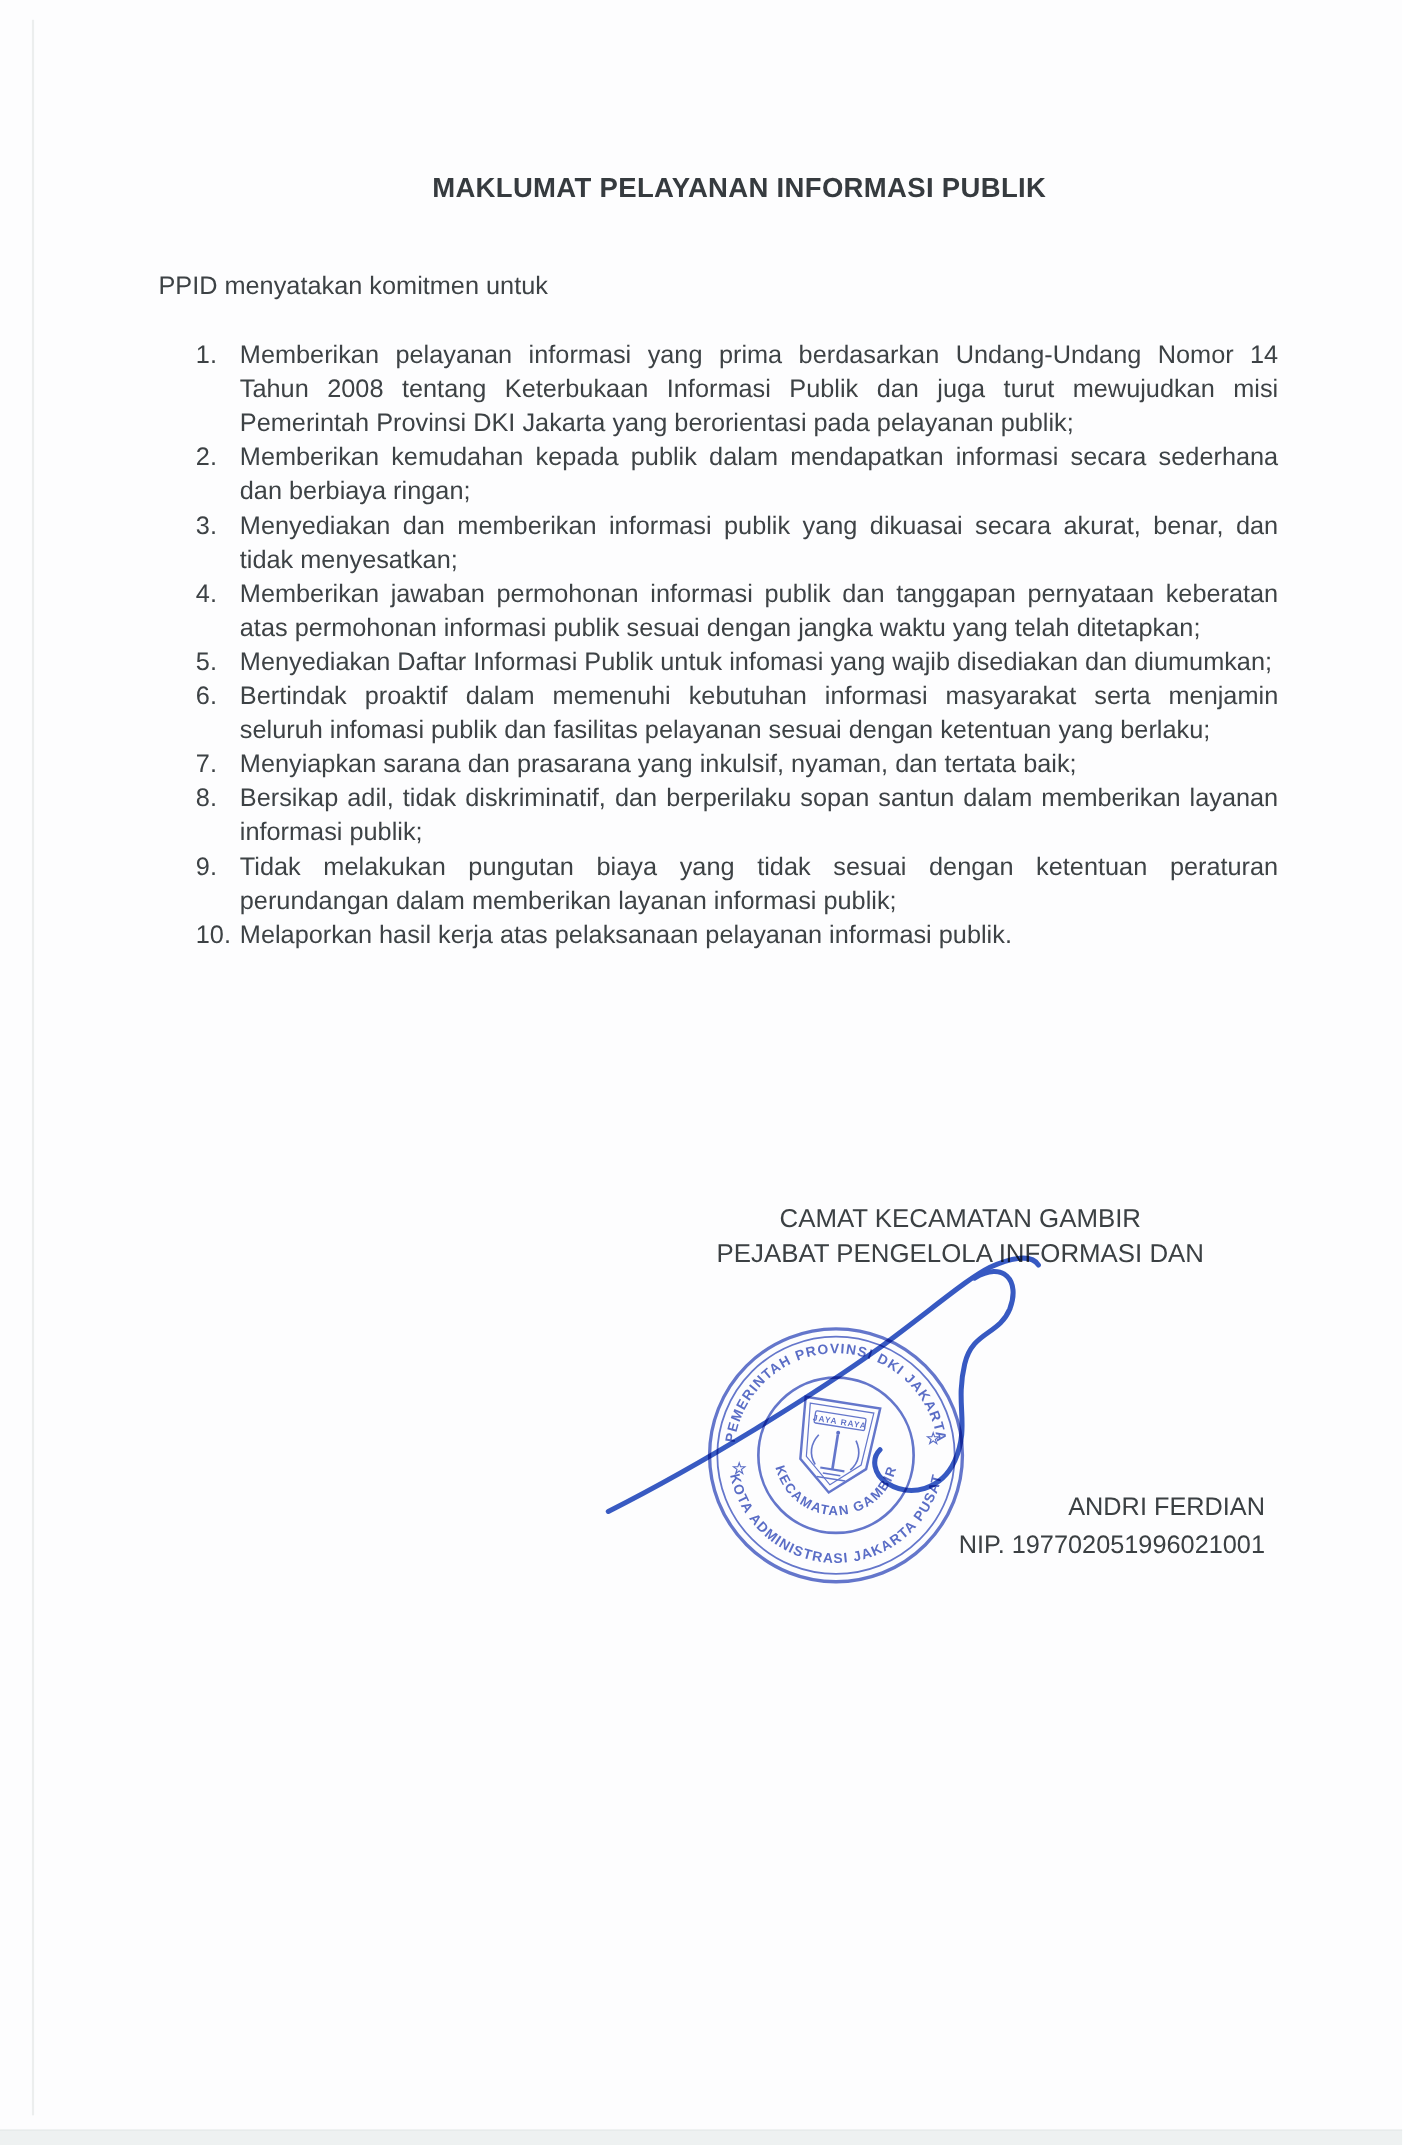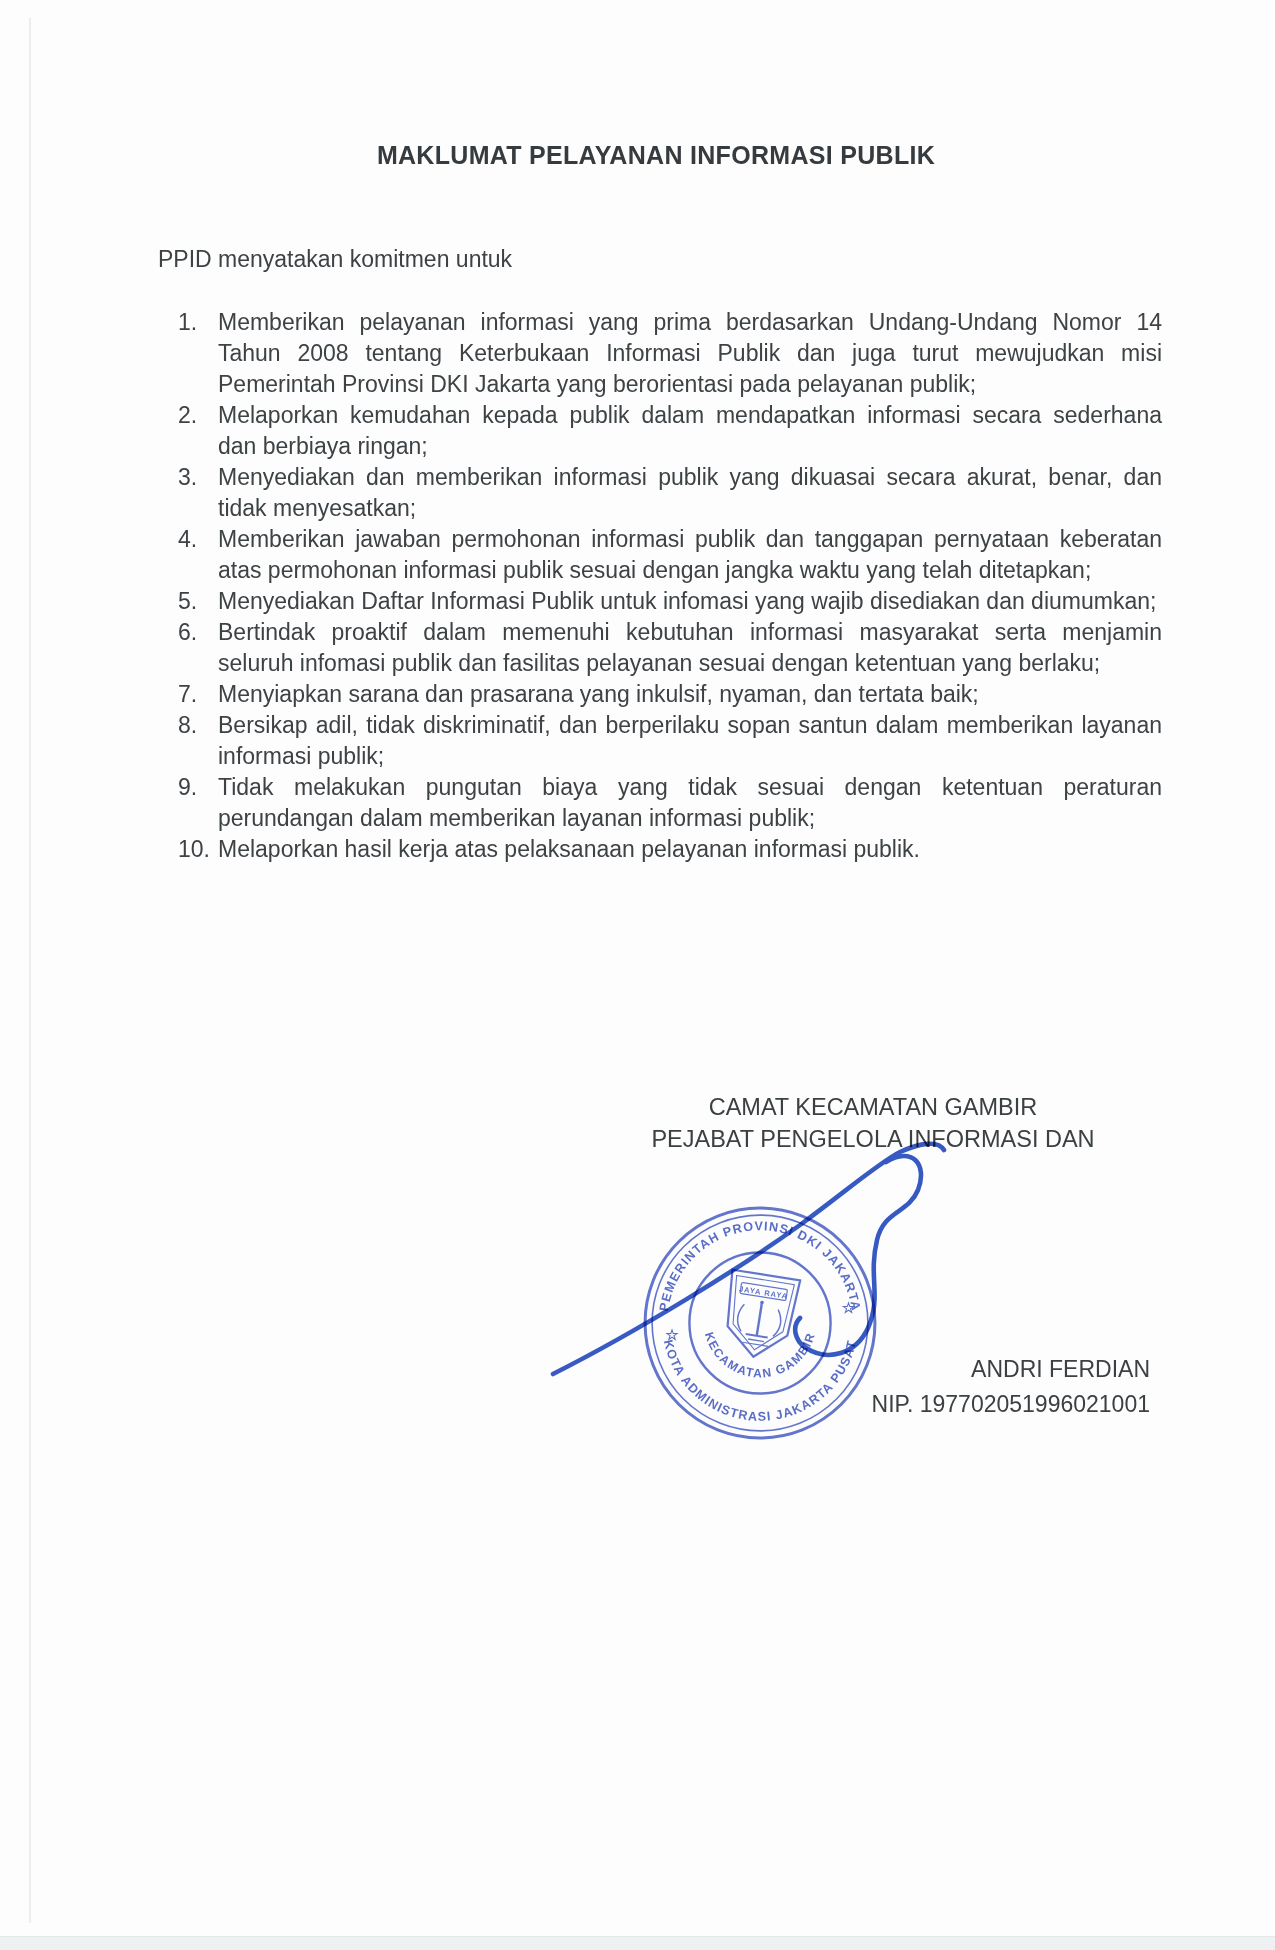--- a/index.html
+++ b/index.html
@@ -7,24 +7,24 @@
     position:relative;
     width:1275px;height:1950px;
     background:#fdfdfe;
     font-family:"Liberation Sans",sans-serif;
     color:#3d4245;
     overflow:hidden;
   }
   .scan-left{position:absolute;left:29px;top:18px;width:2px;height:1905px;background:#eceeee;}
   .scan-bottom{position:absolute;left:0;bottom:0;width:100%;height:13px;background:#eef1f1;border-top:1px solid #e4e8e8;}
   .title{
-    position:absolute;left:160px;top:141px;width:992px;margin:0;
+    position:absolute;left:160px;top:141px;width:992px;margin:16px;
     text-align:center;font-size:25px;font-weight:bold;letter-spacing:.3px;color:#363b3f;
   }
-  .intro{position:absolute;left:158px;top:246px;margin:0;font-size:23px;}
+  .intro{position:absolute;left:144px;top:246px;margin:0;font-size:23px;}
   .commitments{
     position:absolute;left:161px;top:291px;width:985px;margin:16px;padding:0;
     list-style:none;counter-reset:item;font-size:23px;line-height:31px;
   }
   .commitments li{
     position:relative;counter-increment:item;padding-left:41px;
     text-align:justify;
   }
   .commitments li::before{
     content:counter(item) ".";
@@ -54,21 +54,21 @@
 <div class="page">
 
   <div class="scan-left"></div>
 
   <h1 class="title">MAKLUMAT PELAYANAN INFORMASI PUBLIK</h1>
 
   <p class="intro">PPID menyatakan komitmen untuk</p>
 
   <ol class="commitments">
     <li>Memberikan pelayanan informasi yang prima berdasarkan Undang-Undang Nomor 14 Tahun 2008 tentang Keterbukaan Informasi Publik dan juga turut mewujudkan misi Pemerintah Provinsi DKI Jakarta yang berorientasi pada pelayanan publik;</li>
-    <li>Melaporkan kemudahan kepada publik dalam mendapatkan informasi secara sederhana dan berbiaya ringan;</li>
+    <li>Memberikan kemudahan kepada publik dalam mendapatkan informasi secara sederhana dan berbiaya ringan;</li>
     <li>Menyediakan dan memberikan informasi publik yang dikuasai secara akurat, benar, dan tidak menyesatkan;</li>
     <li>Memberikan jawaban permohonan informasi publik dan tanggapan pernyataan keberatan atas permohonan informasi publik sesuai dengan jangka waktu yang telah ditetapkan;</li>
     <li>Menyediakan Daftar Informasi Publik untuk infomasi yang wajib disediakan dan diumumkan;</li>
     <li>Bertindak proaktif dalam memenuhi kebutuhan informasi masyarakat serta menjamin seluruh infomasi publik dan fasilitas pelayanan sesuai dengan ketentuan yang berlaku;</li>
     <li>Menyiapkan sarana dan prasarana yang inkulsif, nyaman, dan tertata baik;</li>
     <li>Bersikap adil, tidak diskriminatif, dan berperilaku sopan santun dalam memberikan layanan informasi publik;</li>
     <li>Tidak melakukan pungutan biaya yang tidak sesuai dengan ketentuan peraturan perundangan dalam memberikan layanan informasi publik;</li>
     <li>Melaporkan hasil kerja atas pelaksanaan pelayanan informasi publik.</li>
   </ol>
 

